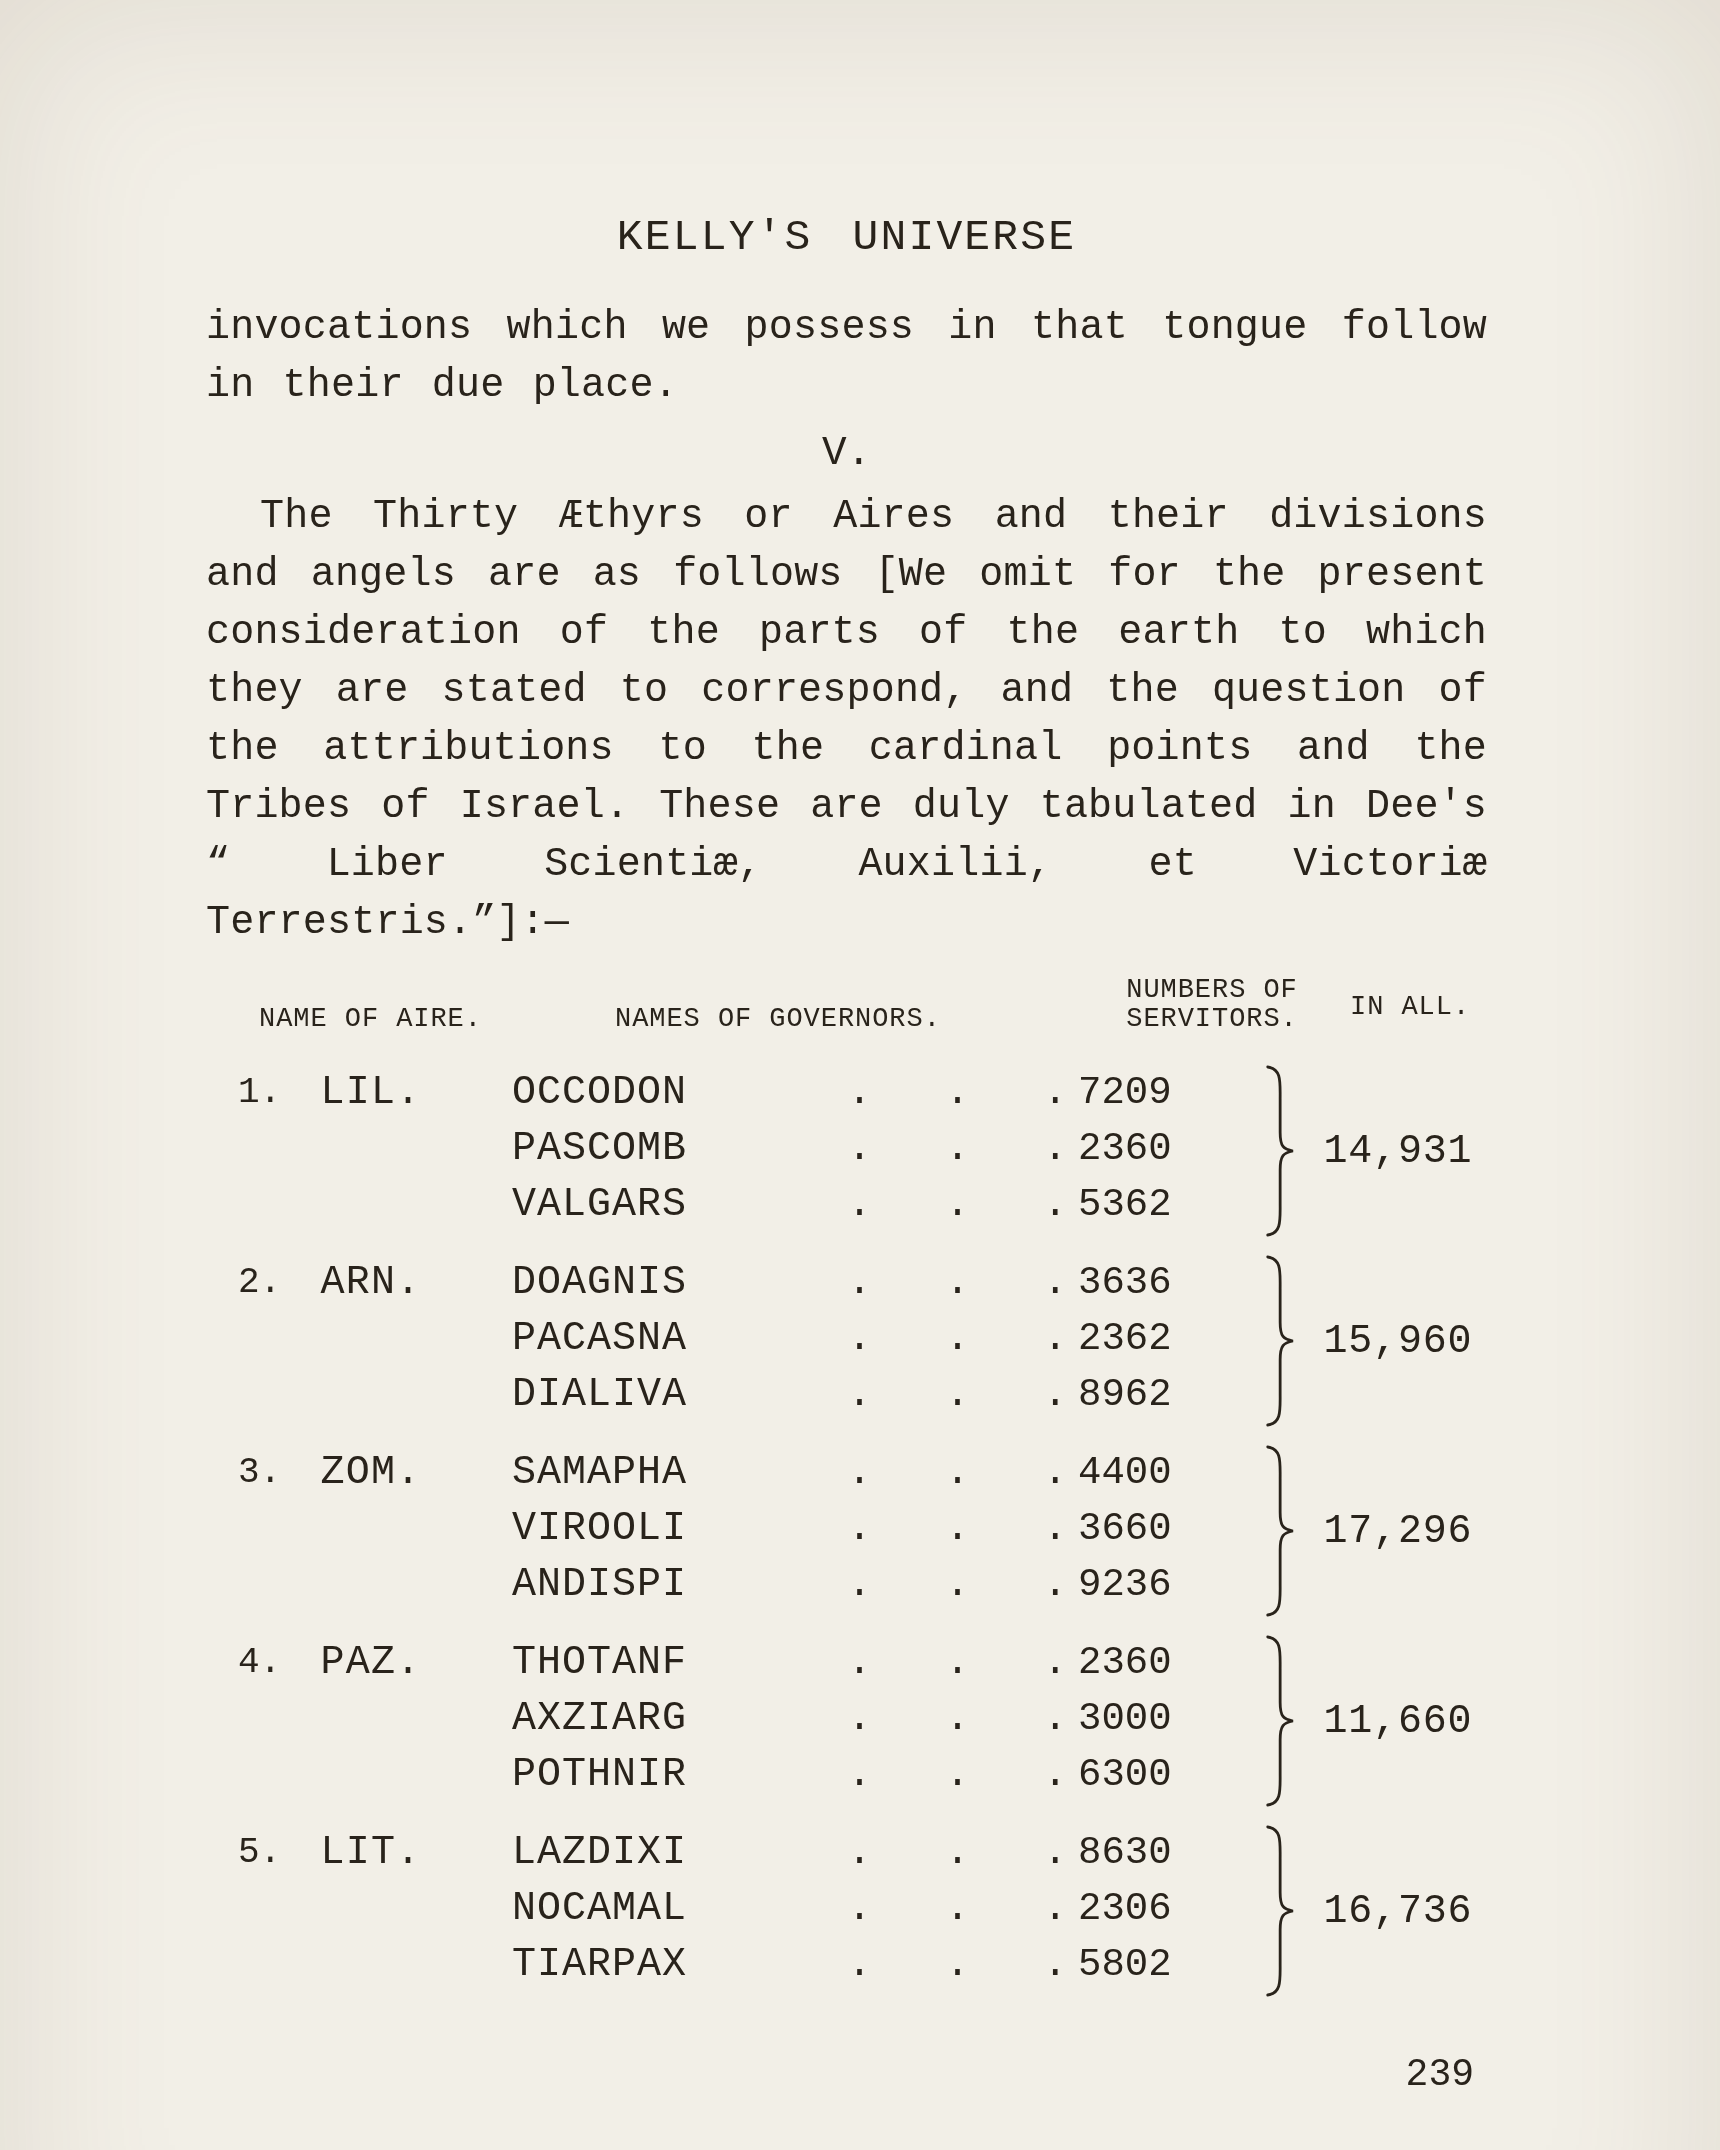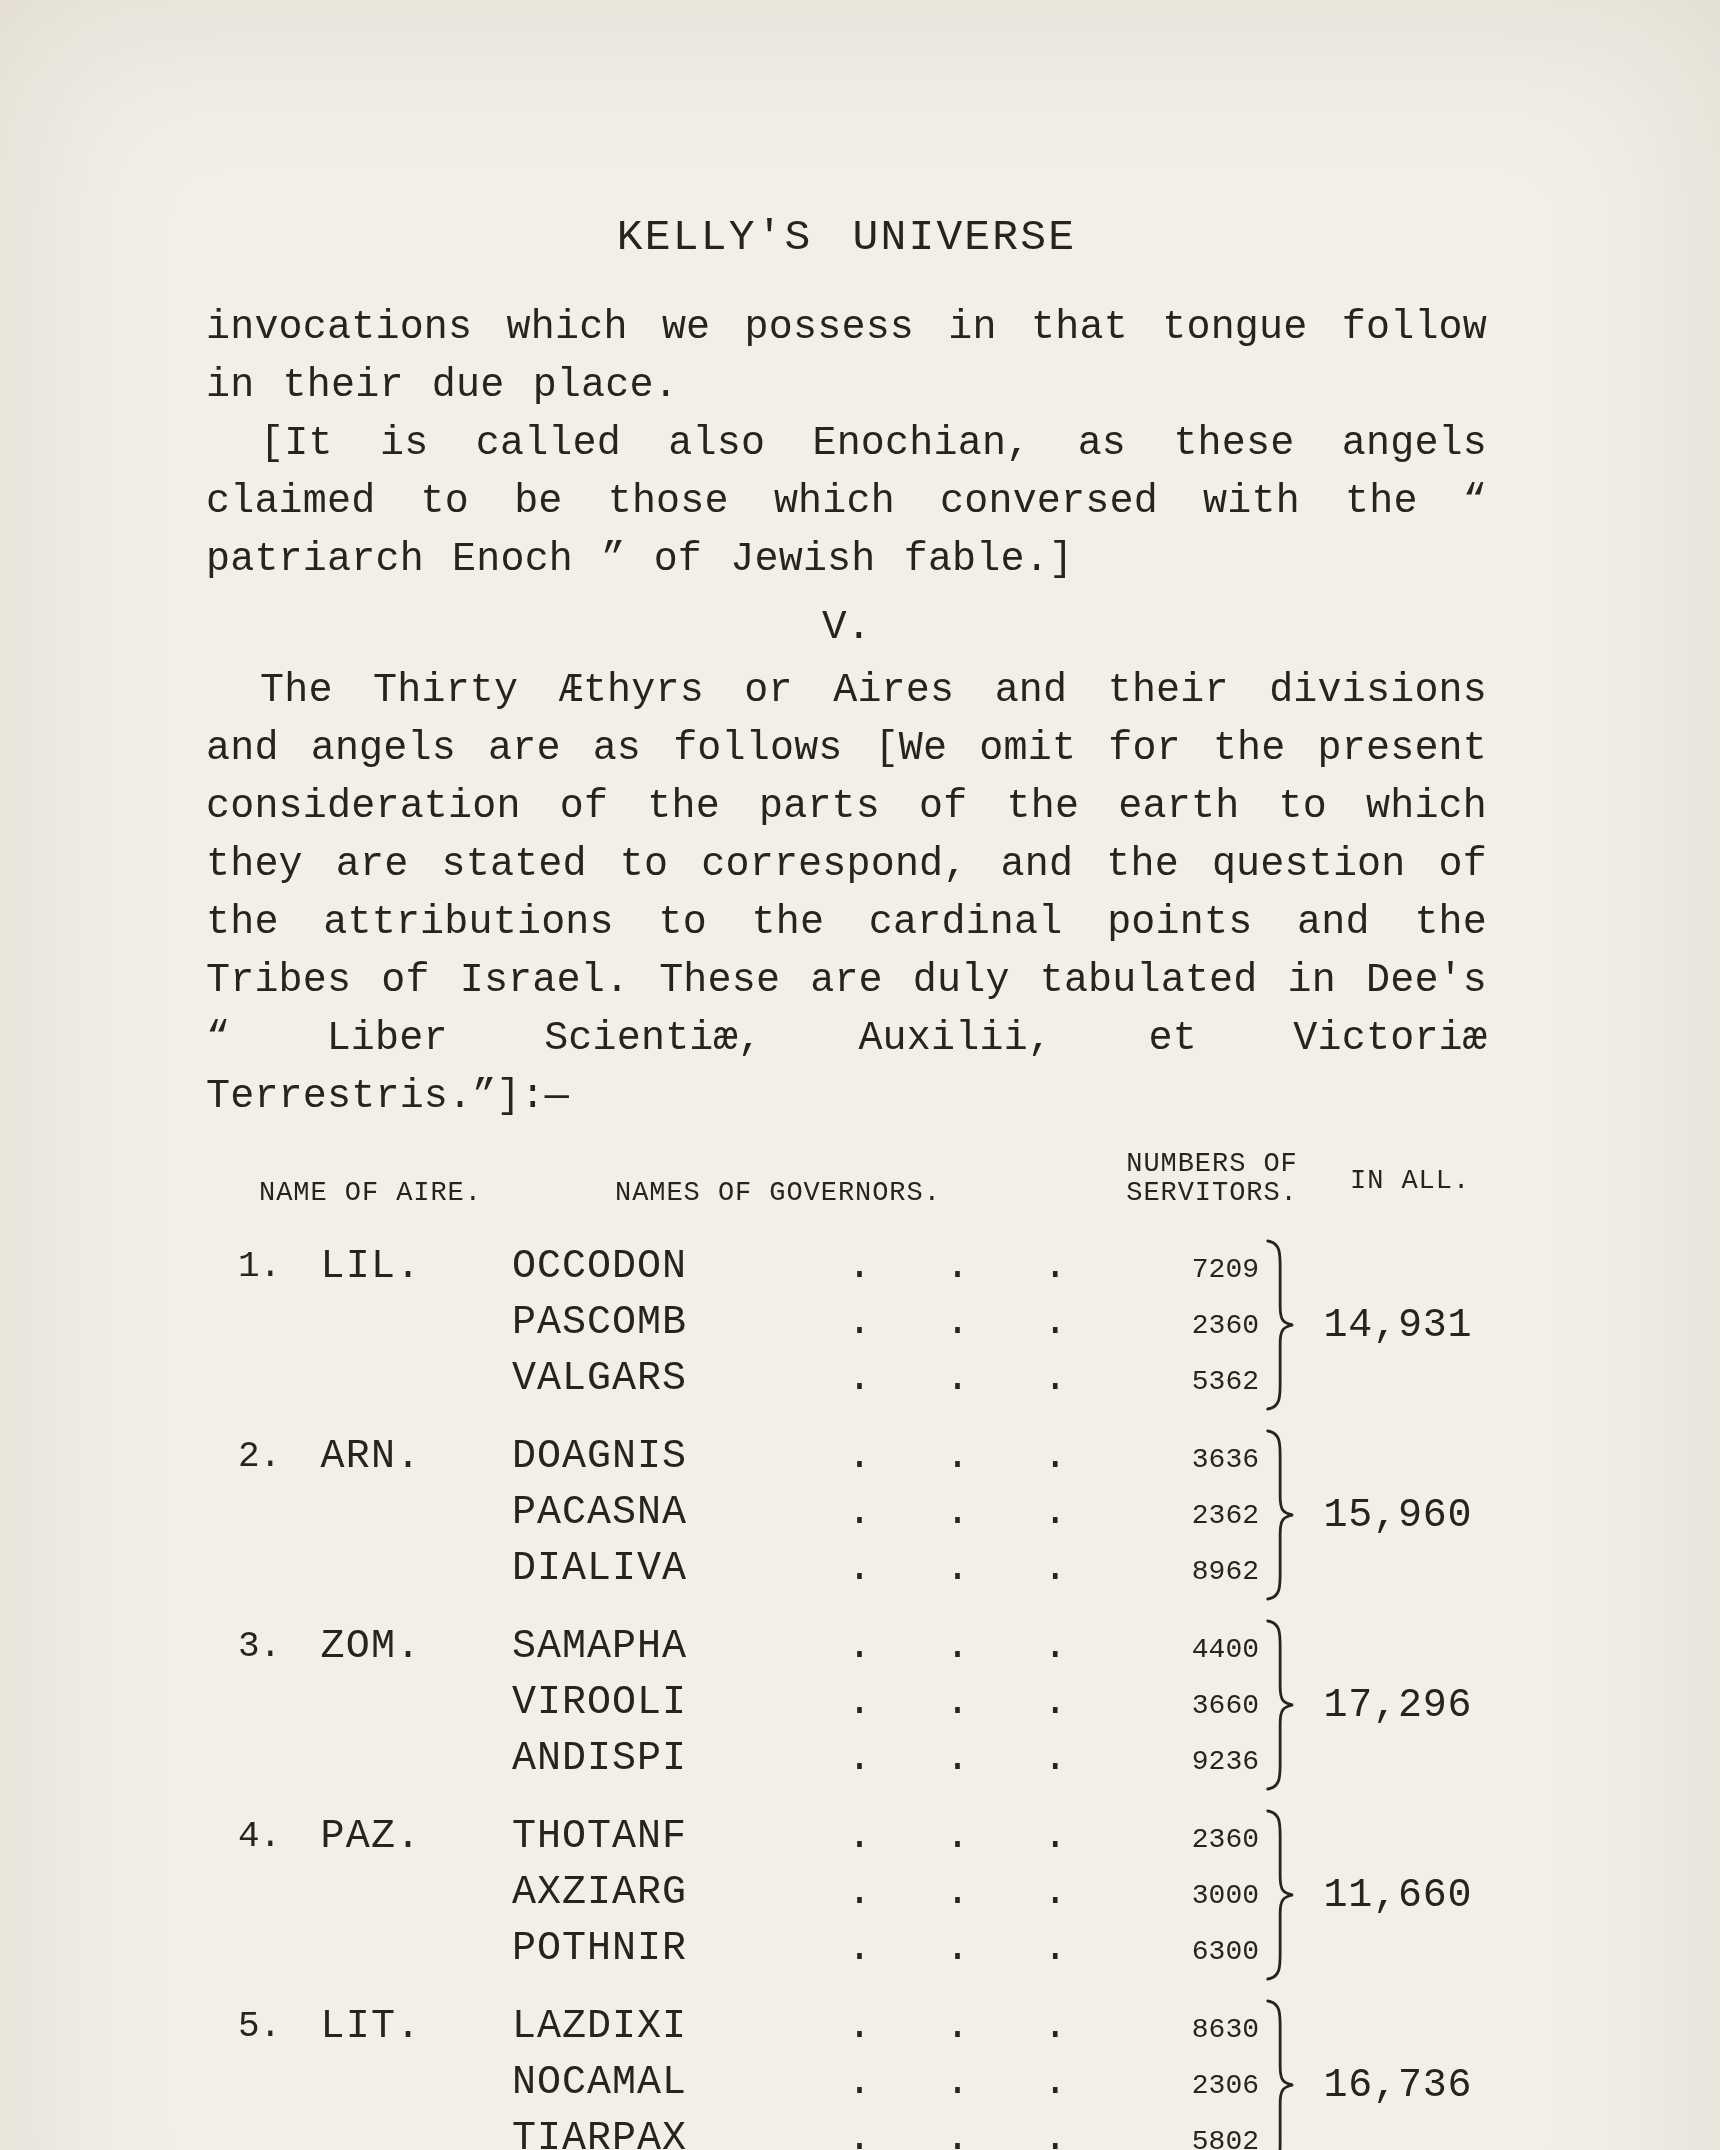--- a/index.html
+++ b/index.html
@@ -92,22 +92,22 @@
   .gov { width: 327px; letter-spacing: 0.025em; white-space: nowrap; }
   .dots {
     flex: 1;
     display: flex;
     justify-content: space-between;
     padding: 0 10.8px 0 8.6px;
     color: #29231b;
   }
   .serv {
     width: 181px;
-    text-align: right;
-    font-size: 28px;
+    text-align: left;
+    font-size: 39px;
     white-space: nowrap;
   }
   .g-brace {
     display: flex;
     align-items: center;
     justify-content: center;
   }
   .g-brace svg { display: block; }
   .g-total {
     align-self: center;
@@ -126,21 +126,20 @@
 </style>
 </head>
 <body>
 
 <div class="page">
   <div class="content">
 
     <h1 class="book-title">KELLY'S UNIVERSE</h1>
 
     <p class="para">invocations which we possess in that tongue follow in their due place.</p>
-    <p class="para indent">[It is called also Enochian, as these angels claimed to be those which conversed with the “ patriarch Enoch ” of Jewish fable.]</p>
 
     <h2 class="section-heading">V.</h2>
 
     <p class="para indent">The Thirty Æthyrs or Aires and their divisions and angels are as follows [We omit for the present consideration of the parts of the earth to which they are stated to correspond, and the question of the attributions to the cardinal points and the Tribes of Israel.  These are duly tabulated in Dee's “ Liber Scientiæ, Auxilii, et Victoriæ Terrestris.”]:—</p>
 
     <div class="tbl">
 
       <div class="tbl-header">
         <span class="h-aire">NAME OF AIRE.</span>
         <span class="h-gov">NAMES OF GOVERNORS.</span>

